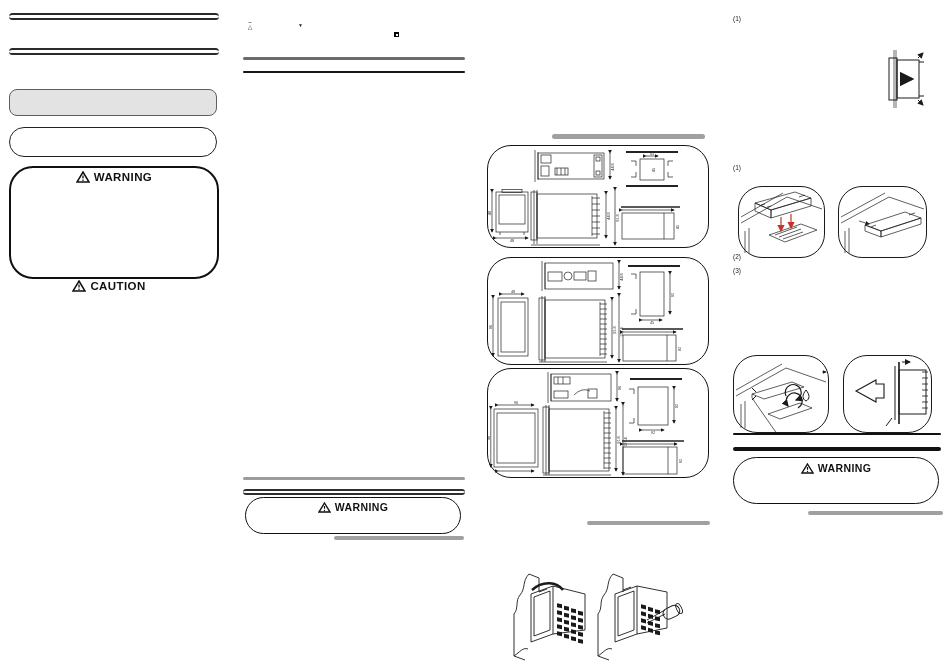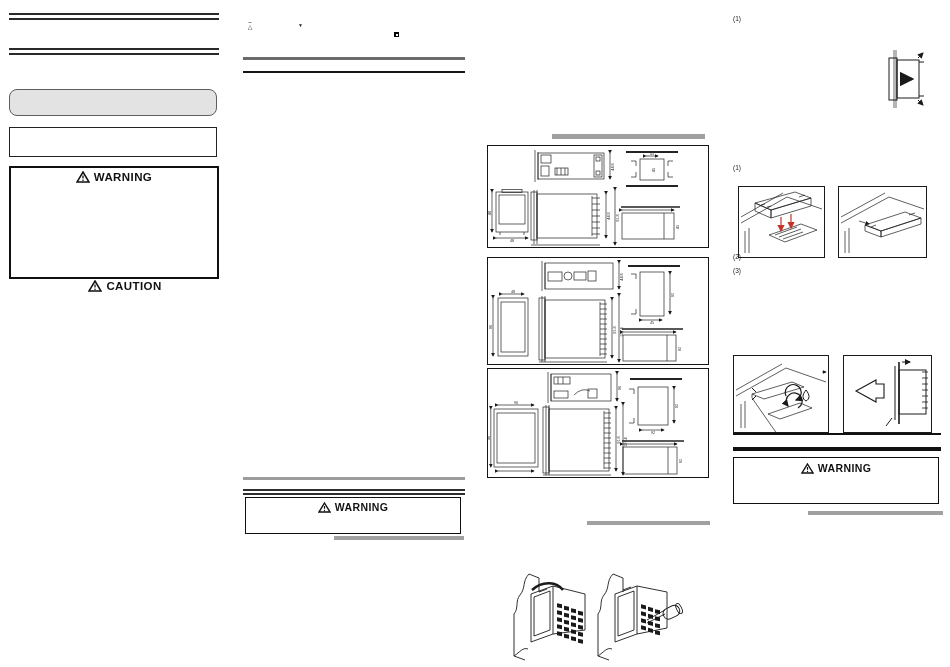--- a/index.html
+++ b/index.html
@@ -1,18 +1,18 @@
 <!DOCTYPE html>
 <html><head>
 <meta charset="utf-8">
 <style>
   html,body{margin:0;padding:0;background:#fff;}
   .page{position:relative;width:950px;height:667px;background:#ffffff;overflow:hidden;
         font-family:"Liberation Sans",sans-serif;color:#111;}
-  .abs{position:absolute;}
+  .abs{position:absolute;border-radius:24px;}
   
   .rule-double{height:3px;border-top:2px solid #2a2a2a;border-bottom:2px solid #2a2a2a;}
   .rule-gray{background:#6b6b6b;height:3px;}
   .rule-thin-black{background:#161616;height:2px;}
   .rule-gray-lt{background:#9c9c9c;height:3px;}
   .rule-dbl-dark{height:2px;border-top:2px solid #2e2e2e;border-bottom:2px solid #2e2e2e;}
   .bar-gray{background:#a0a0a0;height:4px;}
   
   .box-rounded{background:#e3e3e3;border:1.5px solid #5e5e5e;border-radius:8px;}
   .box-plain{background:#fff;border:1.5px solid #222;}
@@ -57,21 +57,21 @@
     <div class="warn-head sz11" style="margin-top:3px;">
       <svg width="14" height="12">
         <path d="M7,1 L13,11 L1,11 Z" fill="none" stroke="#111" stroke-width="1.5"></path>
         <line x1="7" y1="4.5" x2="7" y2="7.5" stroke="#111" stroke-width="1.3"></line>
         <circle cx="7" cy="9.3" r="0.8" fill="#111"></circle>
       </svg>
       <span>WARNING</span>
     </div>
   </div>
 
-  <div class="abs warn-head sz11" style="left:22px;top:280px;width:206px;">
+  <div class="abs warn-head sz11" style="left:6px;top:280px;width:206px;">
     <svg width="14" height="12">
       <path d="M7,1 L13,11 L1,11 Z" fill="none" stroke="#111" stroke-width="1.5"></path>
       <line x1="7" y1="4.5" x2="7" y2="7.5" stroke="#111" stroke-width="1.3"></line>
       <circle cx="7" cy="9.3" r="0.8" fill="#111"></circle>
     </svg>
     <span>CAUTION</span>
   </div>
 
   <div class="abs symrow" style="left:245px;top:20px;width:10px;">
     <div>~</div>

